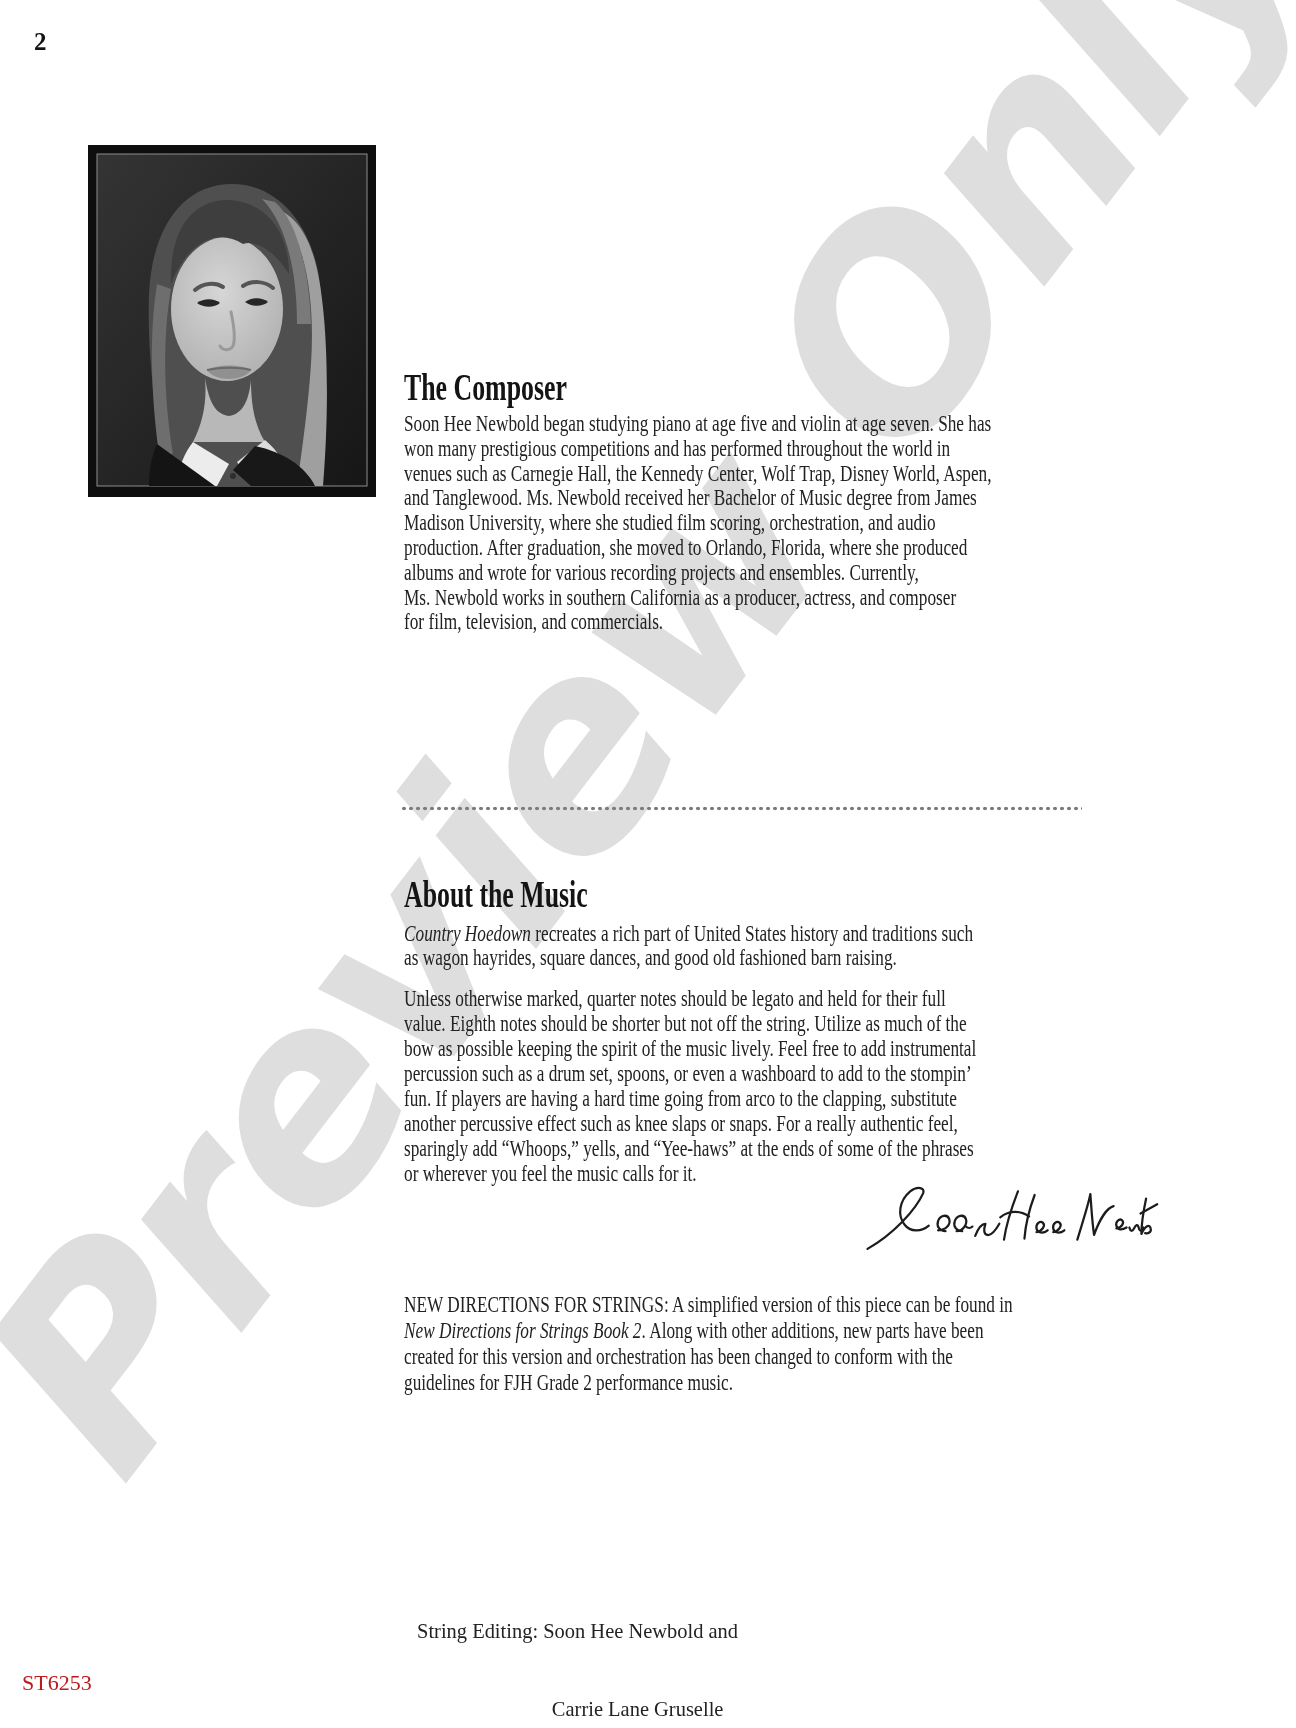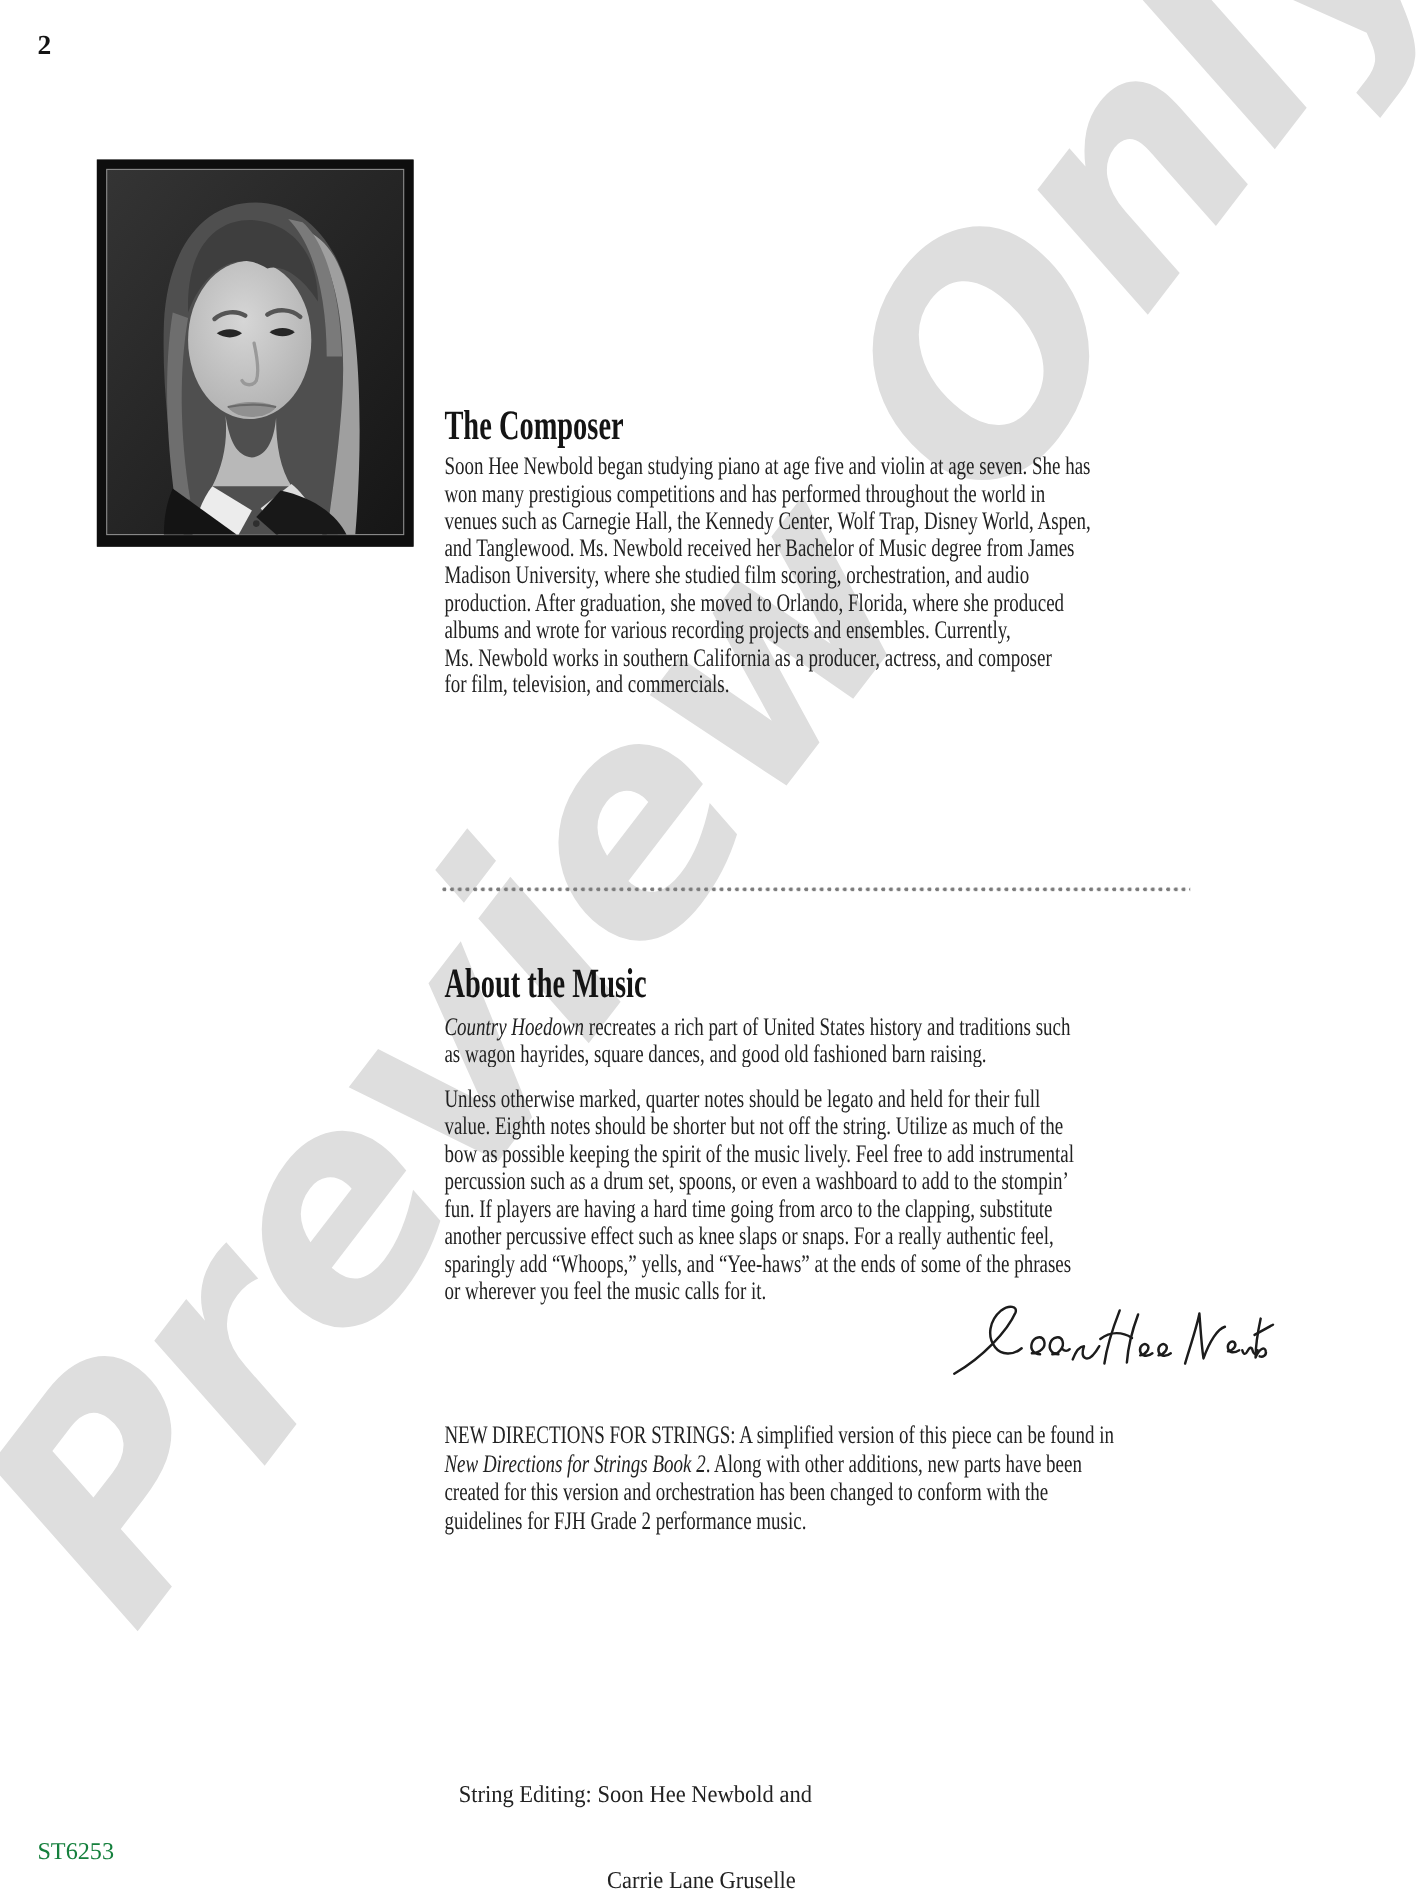--- a/index.html
+++ b/index.html
@@ -91,22 +91,22 @@
   .credits {
     position: absolute; left: 417px; top: 1566px;
     font-size: 22px; line-height: 26px; color: #222;
     white-space: pre;
     transform: scaleX(0.93);
     transform-origin: 0 0;
   }
   .credits .c2 { margin-left: 145px; }
 
   .catalog {
-    position: absolute; left: 34px; top: 1670px;
-    font-size: 22px; color: #15803d;
+    position: absolute; left: 22px; top: 1670px;
+    font-size: 22px; color: #b91c1c;
   }
 </style>
 </head>
 <body>
 
 <div class="page">
 
   <div class="watermark">Preview Only</div>
 
   <div class="layer">

